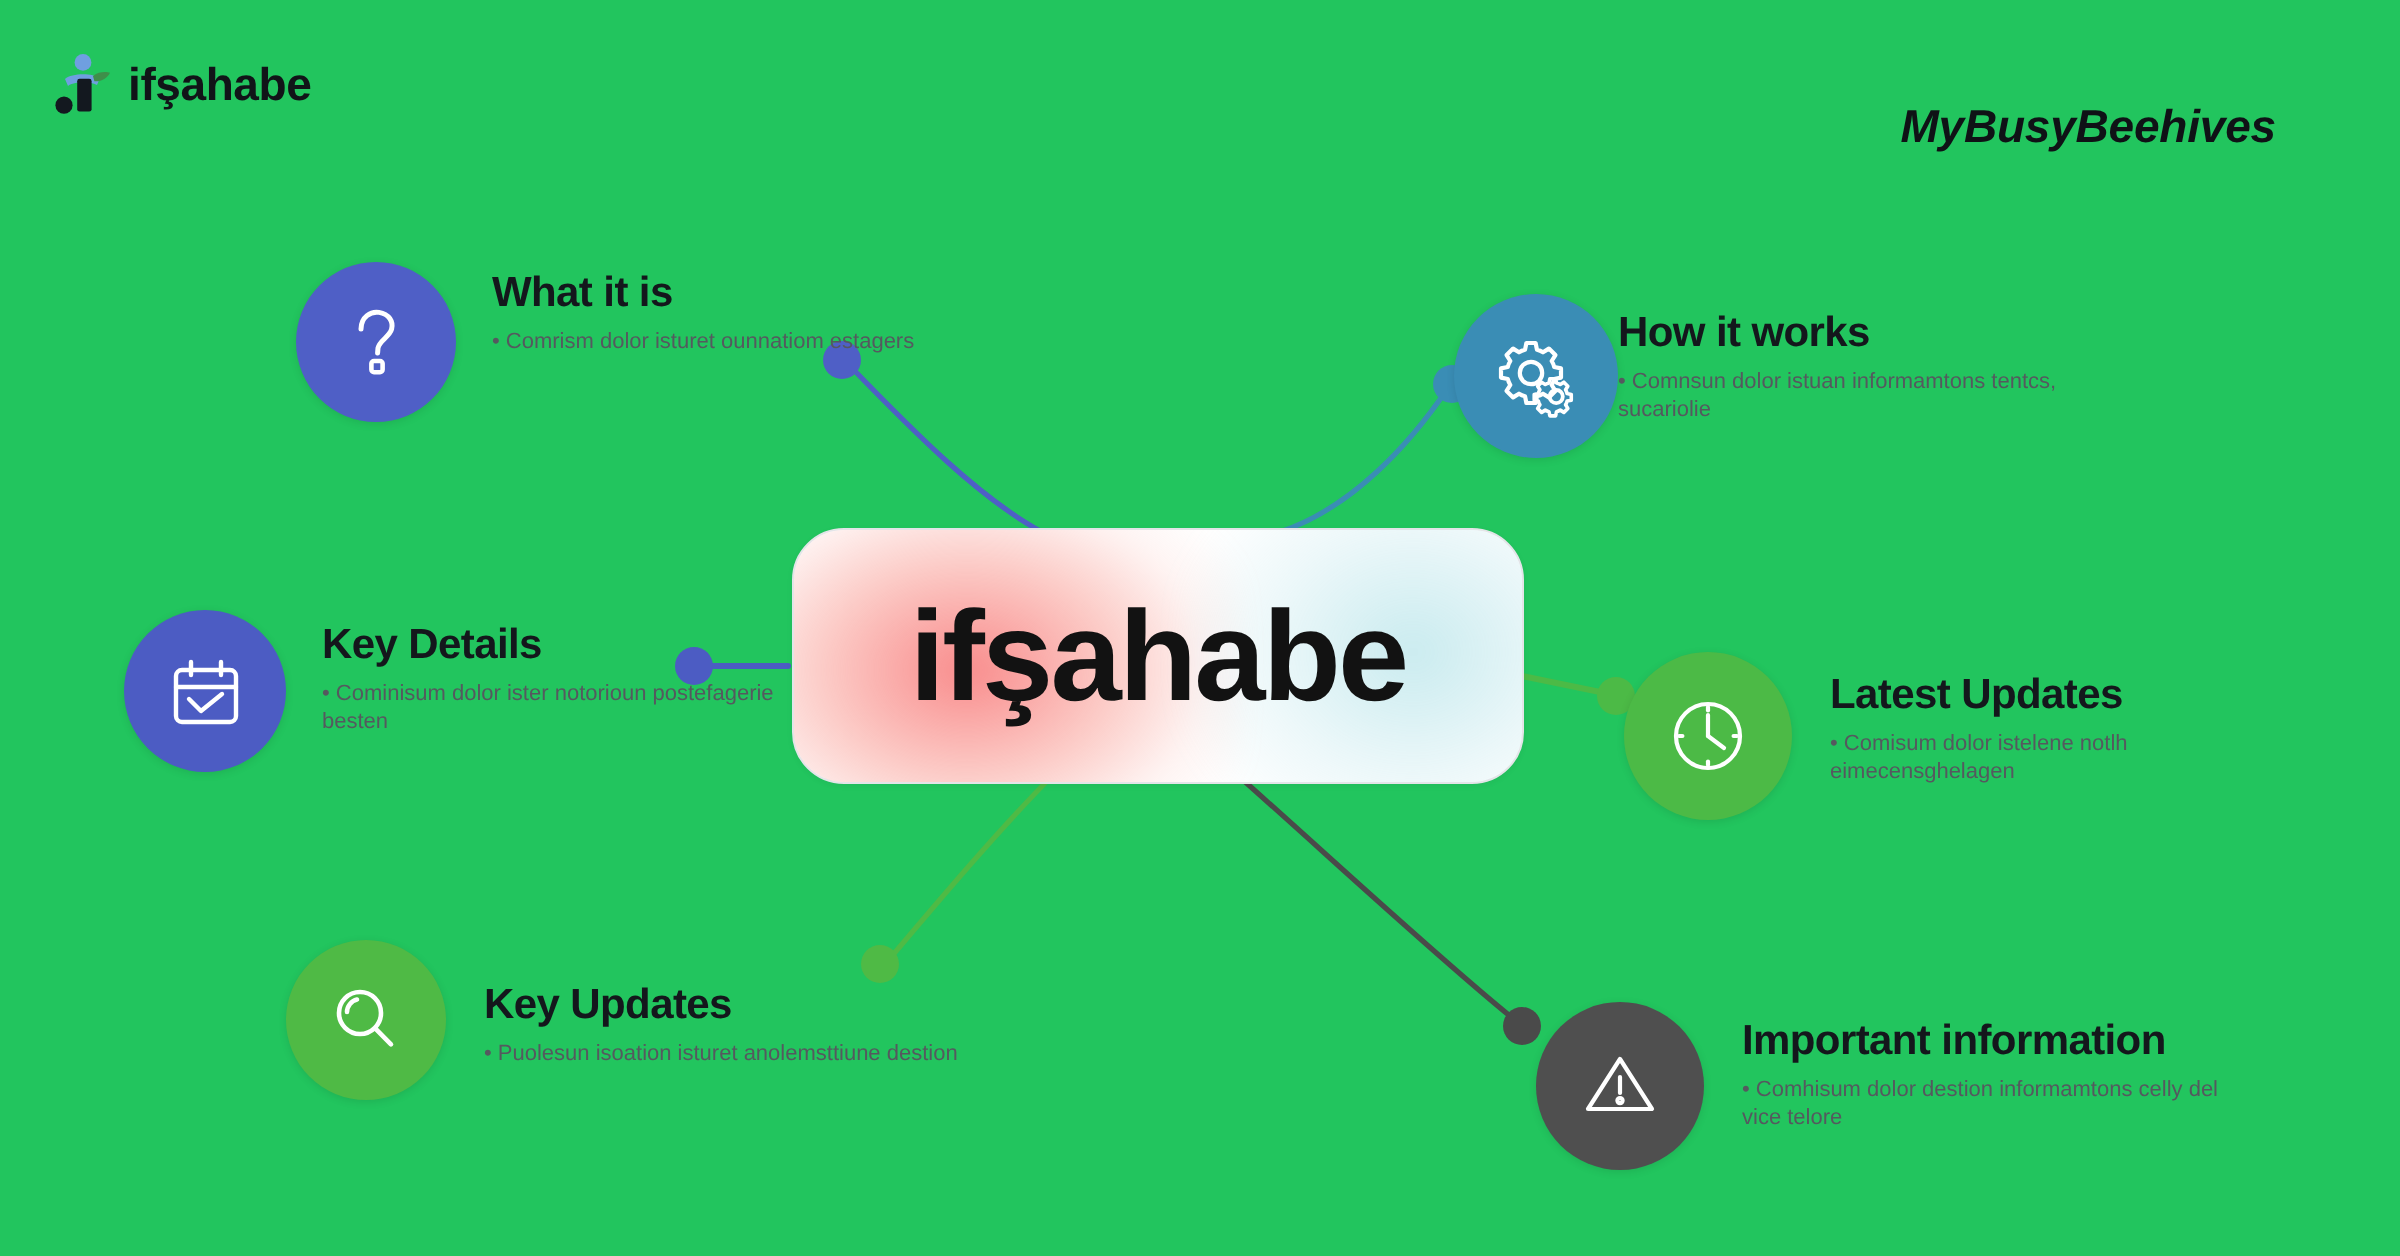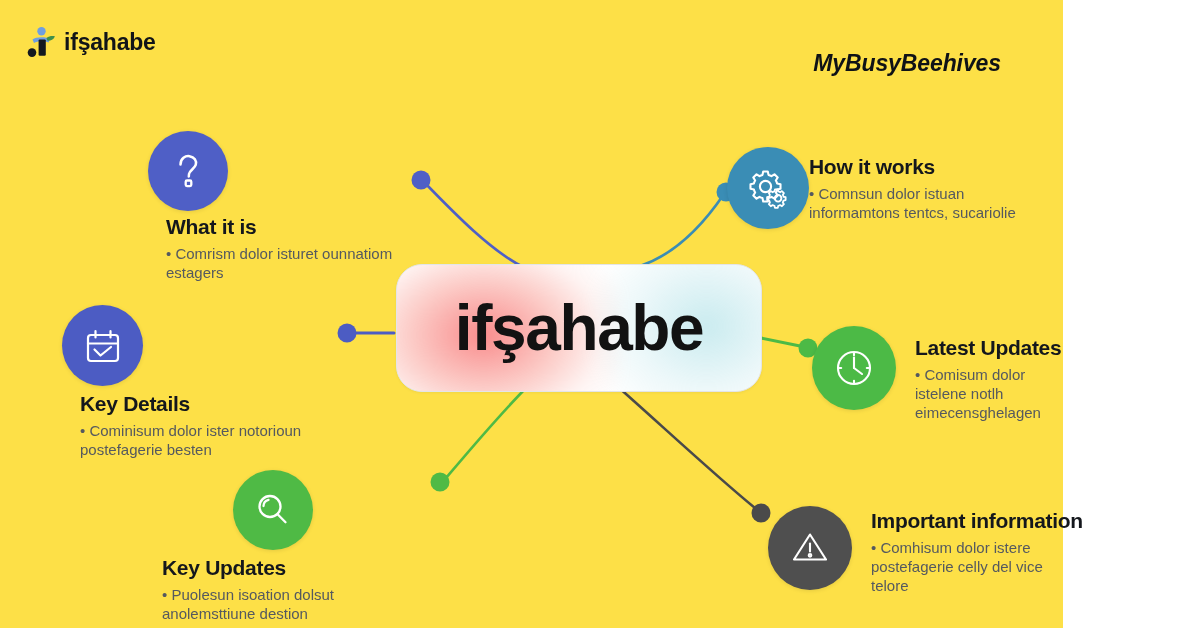--- a/index.html
+++ b/index.html
@@ -8,23 +8,23 @@
   }
   body {
     width: 1200px;
     height: 628px;
     background: #ffffff;
     font-family: "Liberation Sans", sans-serif;
     overflow: hidden;
   }
   #page {
     position: relative;
-    width: 1063px;
+    width: 1200px;
     height: 628px;
-    background: #fde047;
+    background: #22c55e;
   }
 
   
   .brand {
     position: absolute;
     left: 26px;
     top: 26px;
     display: flex;
     align-items: center;
     gap: 8px;
@@ -104,21 +104,20 @@
     color: #121212;
     letter-spacing: -1.4px;
     line-height: 1;
   }
 
   
   .node {
     position: absolute;
     display: flex;
     align-items: flex-start;
-    flex-direction: column;
   }
   .node.right-side {
     flex-direction: row;
   }
   .bubble {
     flex: 0 0 auto;
     border-radius: 50%;
     display: flex;
     align-items: center;
     justify-content: center;
@@ -130,21 +129,21 @@
   }
   .node-title {
     font-size: 21px;
     font-weight: bold;
     color: #14171c;
     letter-spacing: -0.3px;
     margin-bottom: 5px;
     white-space: nowrap;
   }
   .node-body {
-    font-size: 15px;
+    font-size: 11px;
     color: #55595f;
     line-height: 1.28;
     max-width: 240px;
   }
 
   
   #node-what-it-is     { left: 148px; top: 131px; }
   #node-what-it-is .bubble { width: 80px; height: 80px; background: #4f5fc6; }
   #node-what-it-is .node-text { margin-left: 18px; }
 
@@ -157,21 +156,21 @@
   #node-key-details .node-text { margin-left: 18px; padding-top: 6px; }
 
   #node-latest-updates { left: 812px; top: 326px; }
   #node-latest-updates .bubble { width: 84px; height: 84px; background: #4cba46; }
   #node-latest-updates .node-text { margin-left: 19px; padding-top: 10px; }
 
   #node-key-updates    { left: 143px; top: 470px; align-items: center; }
   #node-key-updates .bubble { width: 80px; height: 80px; background: #4fba45; }
   #node-key-updates .node-text { margin-left: 19px; padding-top: 6px; }
 
-  #node-important-info { left: 768px; top: 501px; align-items: center; }
+  #node-important-info { left: 768px; top: 501px; }
   #node-important-info .bubble { width: 84px; height: 84px; background: #4f4f4f; }
   #node-important-info .node-text { margin-left: 19px; padding-top: 8px; }
 </style>
 </head>
 <body>
 
 <div id="page">
 
   <div class="brand">
     <svg class="brand-mark" viewBox="0 0 30 32">
@@ -288,33 +287,33 @@
       <svg width="44" height="44" viewBox="0 0 44 44">
         <g fill="none" stroke="#ffffff" stroke-width="2.3" stroke-linecap="round">
           <circle cx="19" cy="18.5" r="10.5"></circle>
           <path d="M12.5 18.0 a6.5 6.5 0 0 1 5.0 -6.2"></path>
           <line x1="26.6" y1="26.2" x2="34.5" y2="34.2"></line>
         </g>
       </svg>
     </div>
     <div class="node-text">
       <div class="node-title">Key Updates</div>
-      <div class="node-body">• Puolesun isoation dolsut anolemsttiune destion</div>
+      <div class="node-body">• Puolesun isoation isturet anolemsttiune destion</div>
     </div>
   </div>
 
   <div class="node right-side" id="node-important-info">
     <div class="bubble">
       <svg width="46" height="46" viewBox="0 0 46 46">
         <g fill="none" stroke="#ffffff" stroke-width="2.1" stroke-linecap="round" stroke-linejoin="round">
           <path d="M23 9.5 L39 34.5 L7 34.5 Z"></path>
           <line x1="23" y1="18.5" x2="23" y2="26.5"></line>
           <circle cx="23" cy="30.3" r="1.3"></circle>
         </g>
       </svg>
     </div>
     <div class="node-text">
       <div class="node-title">Important information</div>
-      <div class="node-body">• Comhisum dolor istere postefagerie celly del vice telore</div>
+      <div class="node-body">• Comhisum dolor destion informamtons celly del vice telore</div>
     </div>
   </div>
 
 </div>
 
 </body></html>

